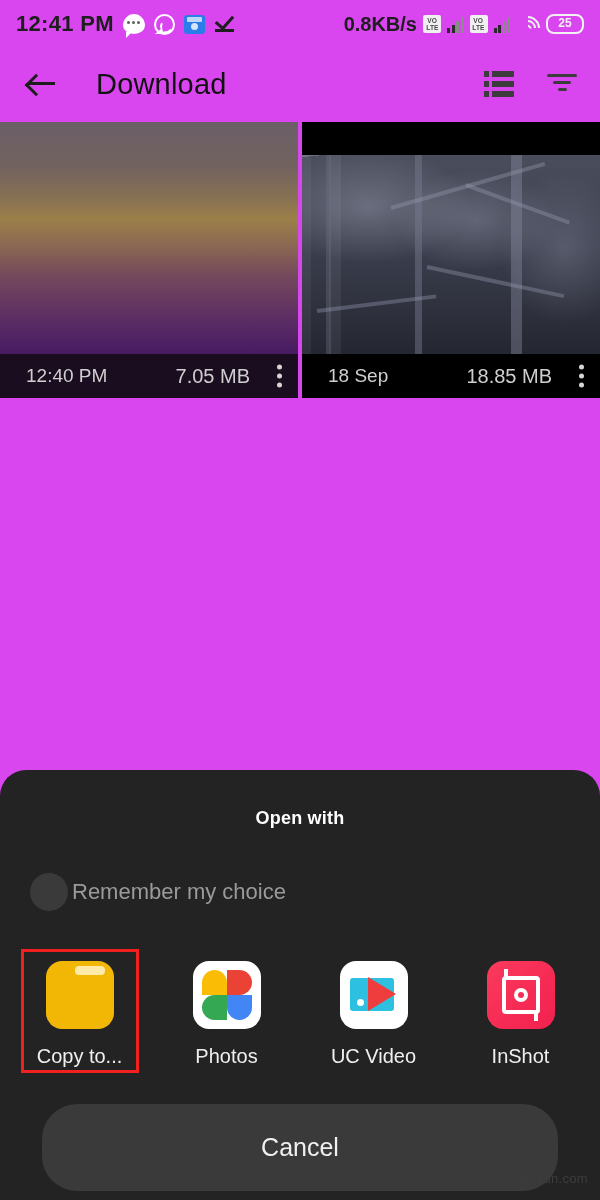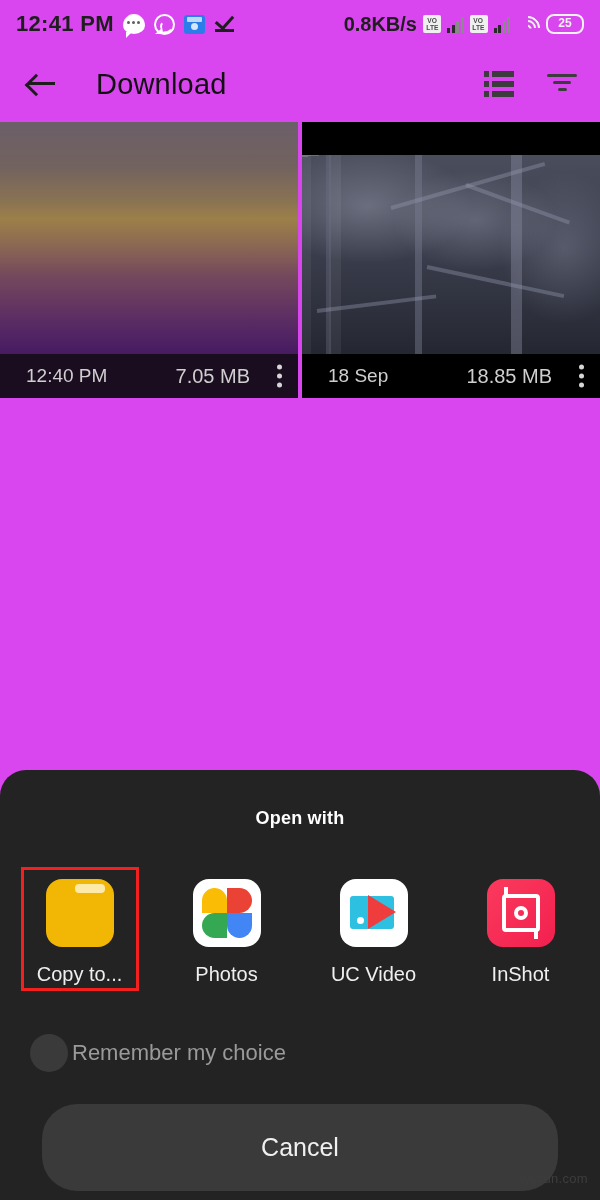--- a/index.html
+++ b/index.html
@@ -410,20 +410,25 @@
             <i></i>
           </span>
       </div>
     </div>
 
   </div>
 
   <div id="sheet">
     <div id="sheet-title">Open with</div>
 
+    <div id="remember-row">
+      <div id="remember-checkbox"></div>
+      <div id="remember-label">Remember my choice</div>
+    </div>
+
     <div id="app-row">
 
       <div class="app-item selected">
         <div class="app-icon icon-folder"></div>
         <div class="app-label">Copy to...</div>
       </div>
 
       <div class="app-item">
         <div class="app-icon icon-photos">
           <span class="pw">
@@ -450,23 +455,18 @@
           <span class="tick tl"></span>
           <span class="crop-frame"></span>
           <span class="lens"></span>
           <span class="tick br"></span>
         </div>
         <div class="app-label">InShot</div>
       </div>
 
     </div>
 
-    <div id="remember-row">
-      <div id="remember-checkbox"></div>
-      <div id="remember-label">Remember my choice</div>
-    </div>
-
     <button id="cancel-btn">Cancel</button>
 
     <div id="watermark">wsxdn.com</div>
   </div>
 
 </div>
 
 </body></html>

